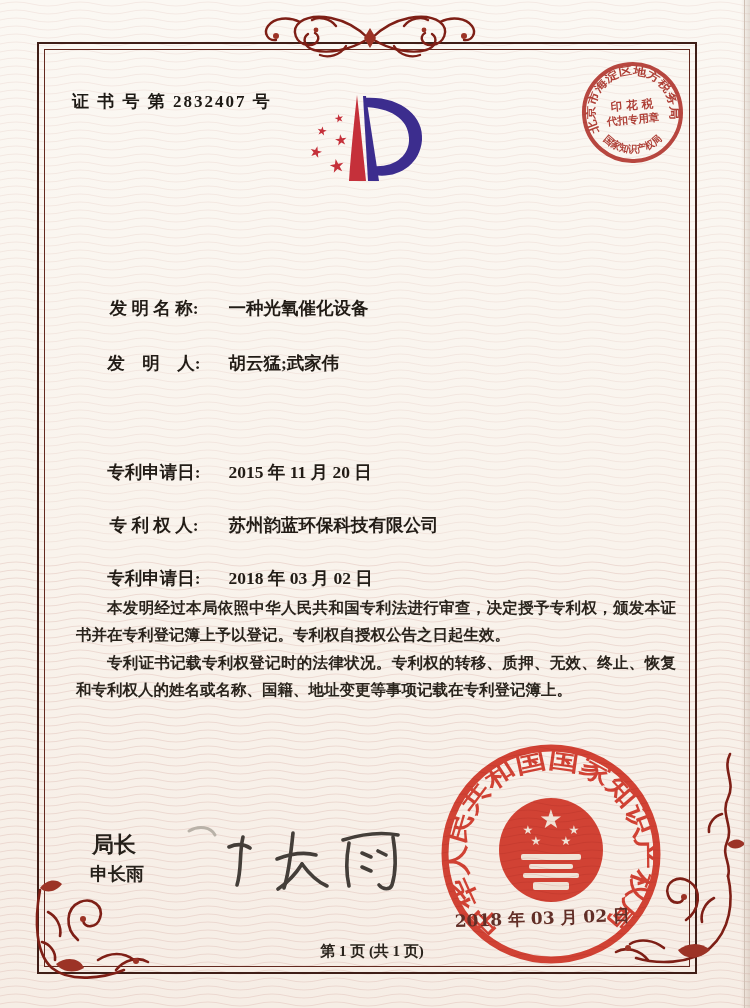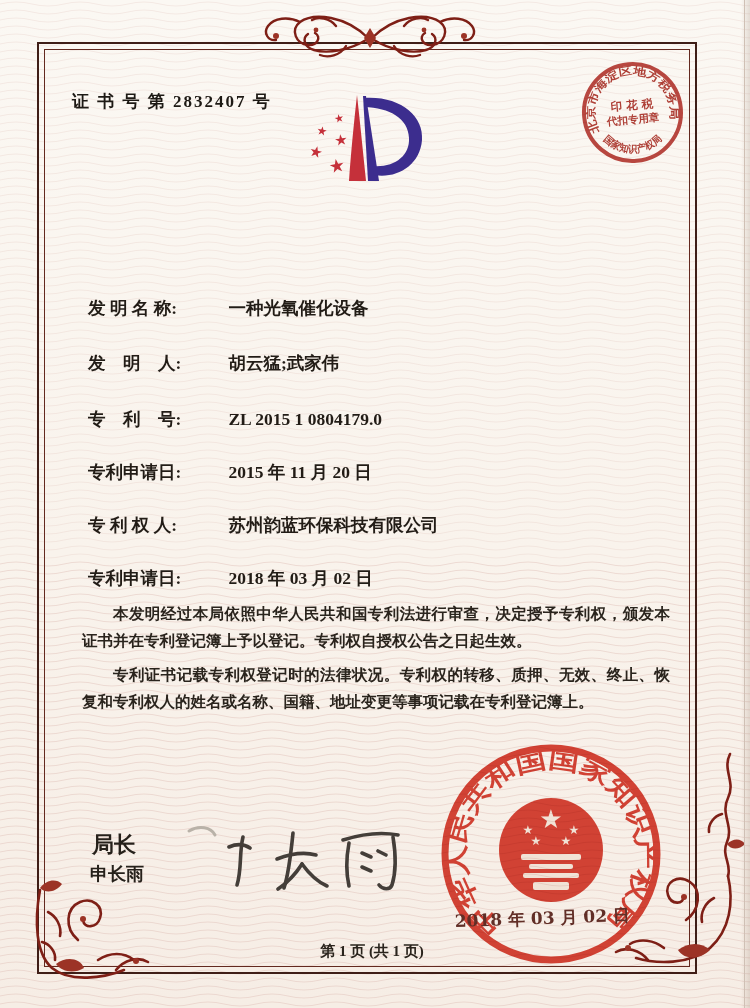--- a/index.html
+++ b/index.html
@@ -13,25 +13,25 @@
   
   .frame-outer{position:absolute;left:37px;top:42px;width:656px;height:928px;border:2.5px solid #3f1e17;}
   .frame-inner{position:absolute;left:5px;top:5px;right:5px;bottom:5px;border:1.5px solid #63291f;}
   .page-edge-right{position:absolute;top:0;right:0;width:9px;height:100%;
     background:linear-gradient(to right,rgba(255,255,255,0),rgba(120,90,70,.18));}
   .page-edge-line{position:absolute;top:0;left:744px;width:1px;height:100%;background:#d6c8bd;}
   
   .cert-no{position:absolute;left:72px;top:90px;font-size:17px;font-weight:700;letter-spacing:2px;color:#1d1914;}
   .title{position:absolute;left:0;top:201px;width:100%;text-align:center;
     font-size:34px;font-weight:700;letter-spacing:17px;text-indent:17px;color:#141210;}
-  .field{position:absolute;left:88px;font-size:17.5px;font-weight:700;color:#221c16;white-space:nowrap;}
+  .field{position:absolute;left:88px;font-size:17.5px;font-weight:700;color:#221c16;white-space:nowrap;text-align:center;}
   .field .lbl{display:inline-block;min-width:132px;}
   .field .val{margin-left:4px;}
   .paras{position:absolute;left:74px;top:593px;width:604px;font-size:15.5px;line-height:26.5px;color:#2a241d;}
-  .paras p{margin:8px;text-indent:2em;text-align:justify;font-weight:600;}
+  .paras p{margin:2px;text-indent:2em;text-align:justify;font-weight:600;}
   .signer-title{position:absolute;left:92px;top:830px;font-size:22px;font-weight:700;color:#26211b;}
   .signer-name{position:absolute;left:90px;top:862px;font-size:18px;font-weight:700;color:#26211b;}
   .footer{position:absolute;left:0;top:942px;width:744px;text-align:center;font-size:15px;font-weight:600;color:#2a241d;}
   .seal{mix-blend-mode:multiply;}
   .seal-text{font-family:"DejaVu Sans",sans-serif;font-weight:700;}
 </style>
 </head>
 <body>
 
 <div class="page">
@@ -121,24 +121,20 @@
   </svg>
 
 
   <div class="field" style="top:296px">
     <span class="lbl">发 明 名 称:</span>
     <span class="val">一种光氧催化设备</span>
   </div>
   <div class="field" style="top:351px">
     <span class="lbl">发　明　人:</span>
     <span class="val">胡云猛;武家伟</span>
-  </div>
-  <div class="field" style="top:407px">
-    <span class="lbl">专　利　号:</span>
-    <span class="val">ZL 2015 1 0804179.0</span>
   </div>
   <div class="field" style="top:460px">
     <span class="lbl">专利申请日:</span>
     <span class="val">2015 年 11 月 20 日</span>
   </div>
   <div class="field" style="top:513px">
     <span class="lbl">专 利 权 人:</span>
     <span class="val">苏州韵蓝环保科技有限公司</span>
   </div>
   <div class="field" style="top:566px">

